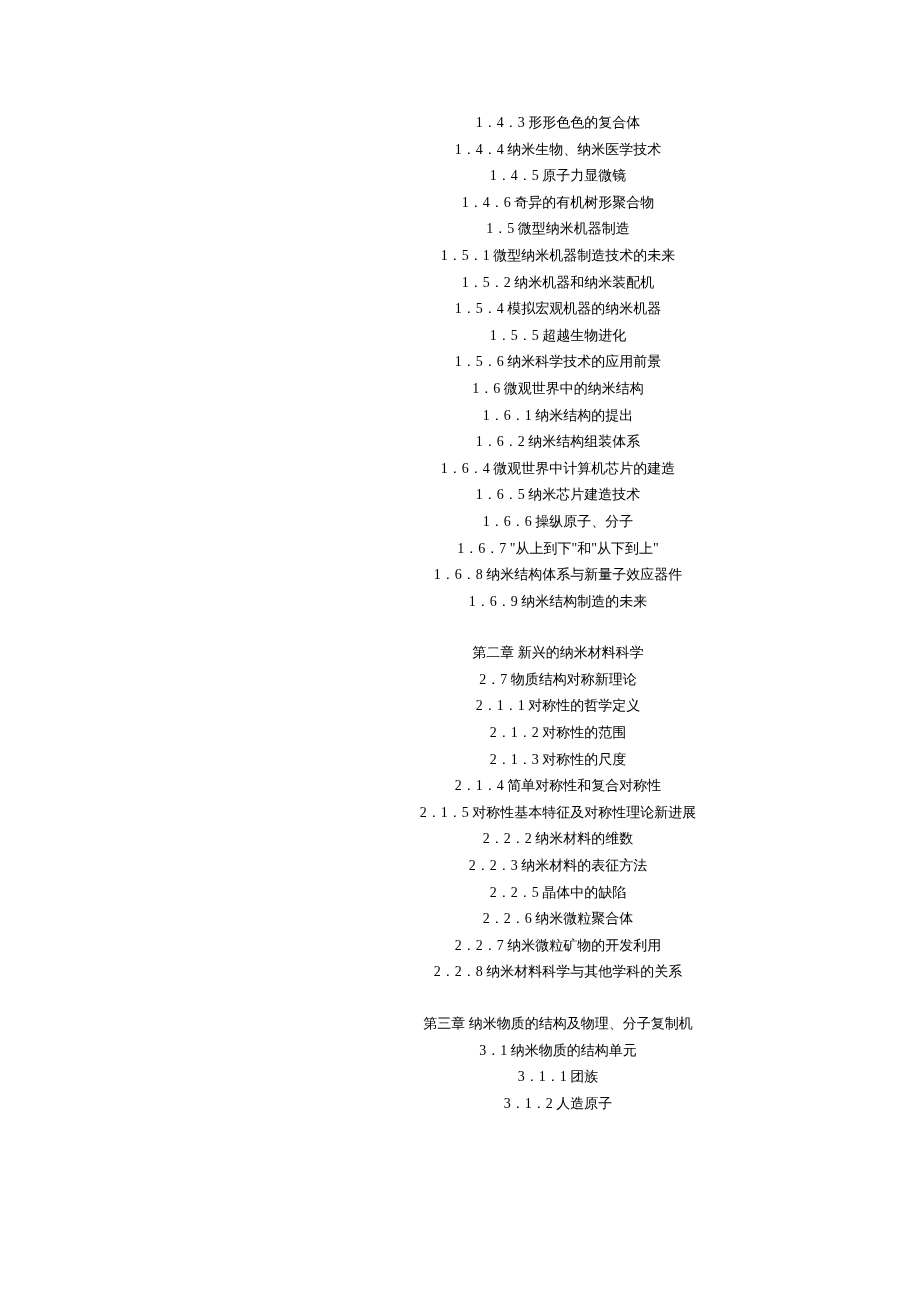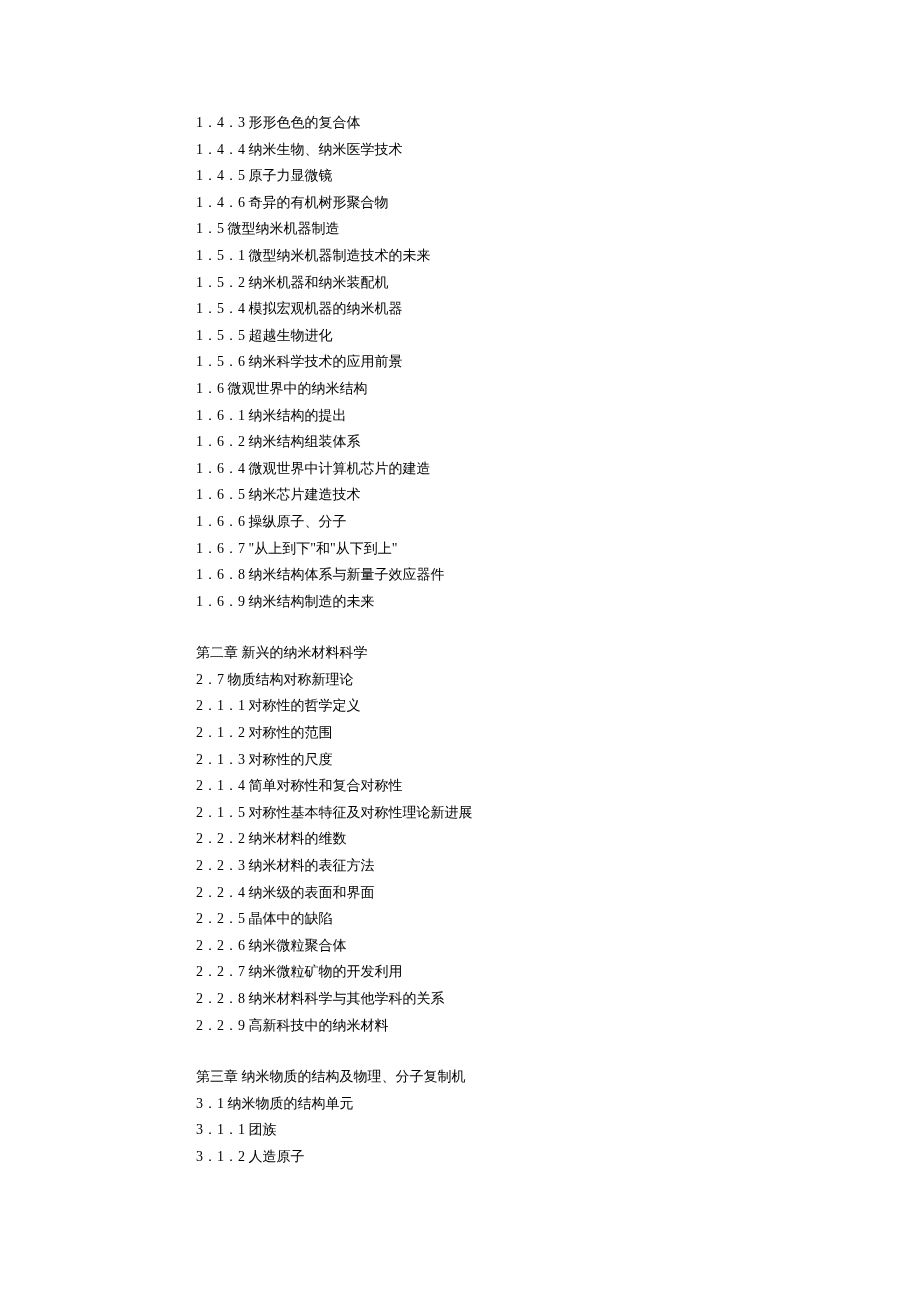--- a/index.html
+++ b/index.html
@@ -11,20 +11,21 @@
       background: #ffffff;
       font-family: "SimSun", "宋体", serif;
       font-size: 14px;
       color: #000000;
       line-height: 1.9;
       padding: 110px 0 0 196px;
       width: 920px;
     }
     .toc-line {
       white-space: pre;
+      text-align: center;
     }
     .section-gap {
       height: 25px;
     }
   </style>
 </head>
 <body>
 
 <div id="toc-container">
     <div class="toc-line">1．4．3 形形色色的复合体</div>
@@ -49,24 +50,22 @@
     <div class="section-gap"></div>
     <div class="toc-line">第二章 新兴的纳米材料科学</div>
     <div class="toc-line">2．7 物质结构对称新理论</div>
     <div class="toc-line">2．1．1 对称性的哲学定义</div>
     <div class="toc-line">2．1．2 对称性的范围</div>
     <div class="toc-line">2．1．3 对称性的尺度</div>
     <div class="toc-line">2．1．4 简单对称性和复合对称性</div>
     <div class="toc-line">2．1．5 对称性基本特征及对称性理论新进展</div>
     <div class="toc-line">2．2．2 纳米材料的维数</div>
     <div class="toc-line">2．2．3 纳米材料的表征方法</div>
-    <div class="toc-line">2．2．4 纳米级的表面和界面</div>
     <div class="toc-line">2．2．5 晶体中的缺陷</div>
     <div class="toc-line">2．2．6 纳米微粒聚合体</div>
     <div class="toc-line">2．2．7 纳米微粒矿物的开发利用</div>
     <div class="toc-line">2．2．8 纳米材料科学与其他学科的关系</div>
-    <div class="toc-line">2．2．9 高新科技中的纳米材料</div>
     <div class="section-gap"></div>
     <div class="toc-line">第三章 纳米物质的结构及物理、分子复制机</div>
     <div class="toc-line">3．1 纳米物质的结构单元</div>
     <div class="toc-line">3．1．1 团族</div>
     <div class="toc-line">3．1．2 人造原子</div>
   </div>
 
 </body></html>

